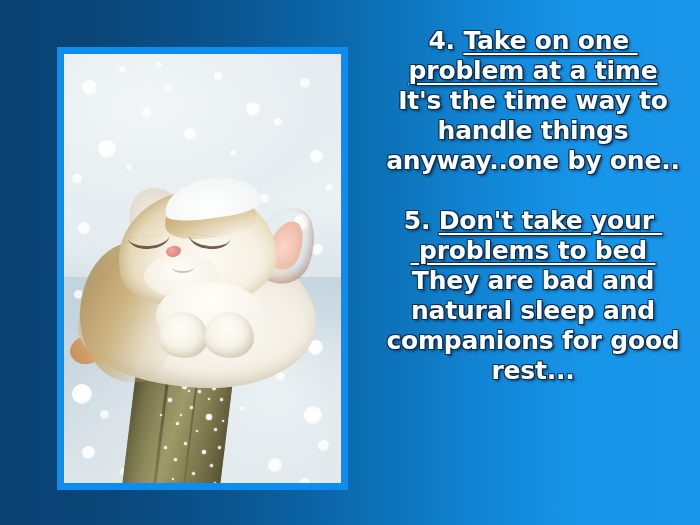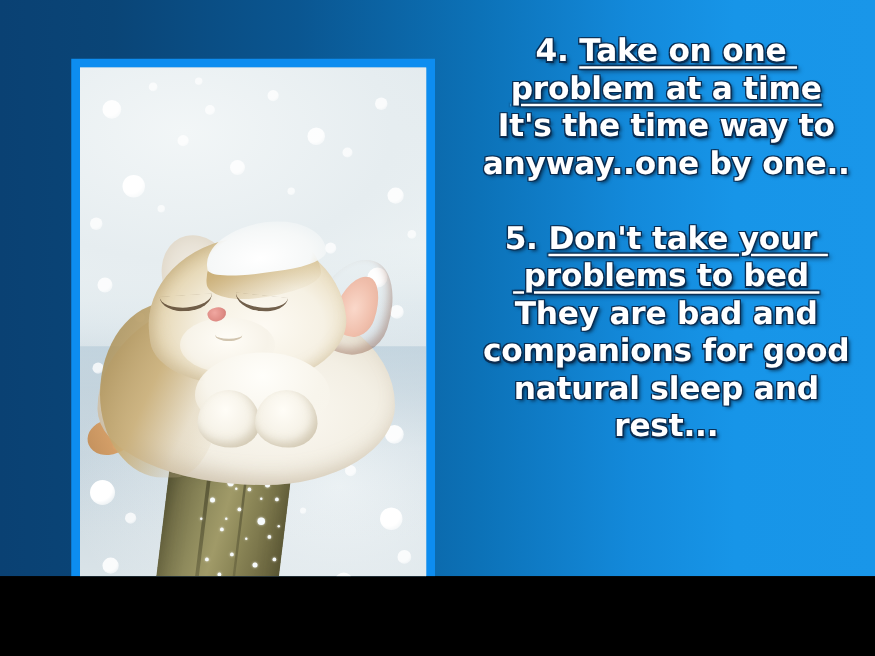--- a/index.html
+++ b/index.html
@@ -3,21 +3,21 @@
 <meta charset="utf-8">
 <style>
   html, body {
     margin: 0;
     padding: 0;
     background: #000;
   }
   #slide {
     position: relative;
     width: 700px;
-    height: 461px;
+    height: 525px;
     overflow: hidden;
     background: linear-gradient(to right,
        #0a4173 0%,
        #0a4577 13%,
        #0a5691 34%,
        #0c72b8 55%,
        #1389da 72%,
        #1795e8 84%,
        #1996e9 100%);
     font-family: "DejaVu Sans", sans-serif;
@@ -364,28 +364,29 @@
       </div>
     </div>
   </div>
 
   <div id="text-col">
 
     <div>
       <div class="line"><span>4.</span> <span class="u">Take on one </span></div>
       <div class="line"><span class="u">problem at a time</span></div>
       <div class="line">It's the time way to</div>
+      <div class="line">handle things</div>
       <div class="line">anyway..one by one..</div>
     </div>
 
     <div class="spacer"></div>
 
     <div>
       <div class="line"><span>5.</span> <span class="u">Don't take your </span></div>
       <div class="line"><span class="u"> problems to bed </span></div>
       <div class="line">They are bad and</div>
+      <div class="line">natural sleep and</div>
       <div class="line">companions for good</div>
-      <div class="line">natural sleep and</div>
       <div class="line">rest...</div>
     </div>
 
   </div>
 </div>
 
 </body></html>

